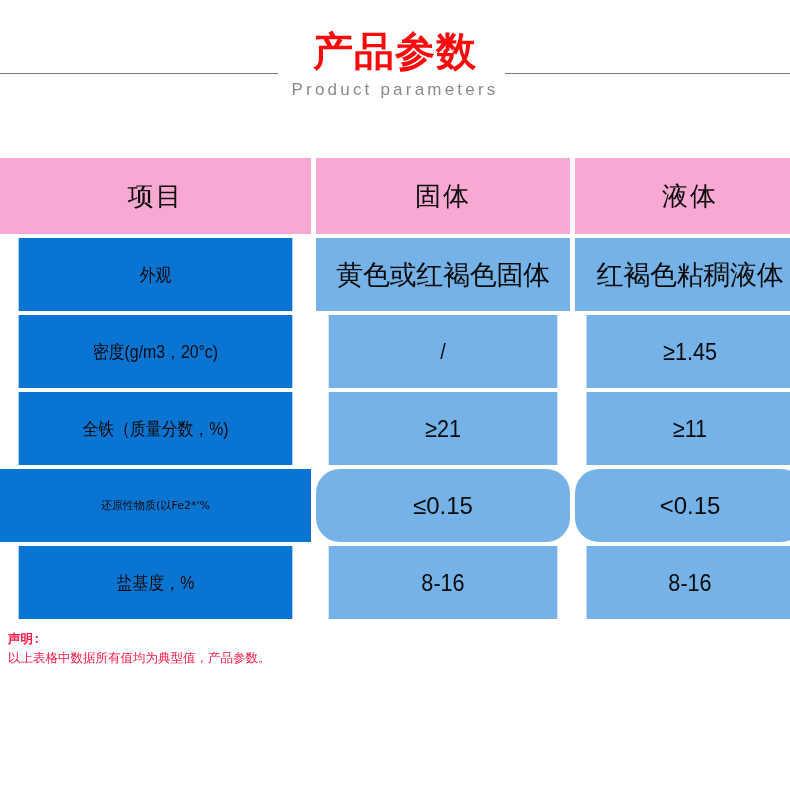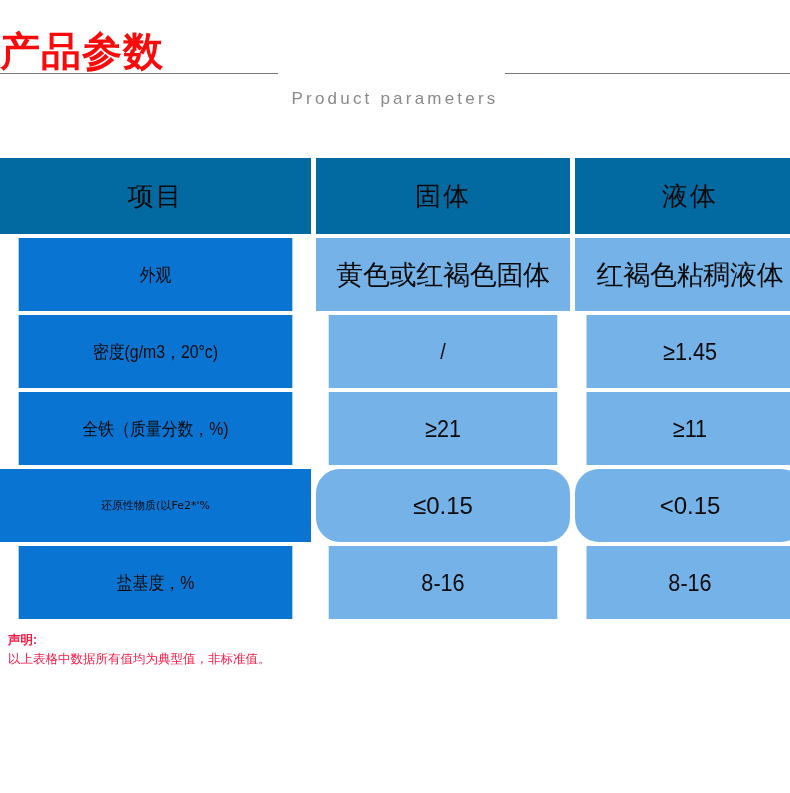--- a/index.html
+++ b/index.html
@@ -37,31 +37,32 @@
     top: 73px;
     width: 285px;
     height: 1px;
     background: #7a7a7a;
   }
   #title-cn {
     position: absolute;
     left: 0;
     top: 28px;
     width: 790px;
+    text-align: center;
     font-family: "DejaVu Sans", sans-serif;
     font-size: 40px;
     font-weight: bold;
     color: #fa0a0a;
     letter-spacing: 1px;
     line-height: 46px;
   }
   #title-en {
     position: absolute;
     left: 0;
-    top: 88px;
+    top: 79px;
     width: 790px;
     text-align: center;
     font-family: "Liberation Sans", sans-serif;
     font-size: 17px;
     font-weight: normal;
     color: #8a8a8a;
     letter-spacing: 3.2px;
     line-height: 22px;
   }
 
@@ -80,21 +81,21 @@
     padding: 0;
     text-align: center;
     vertical-align: middle;
     color: #0a0a0a;
   }
   col.c-label { width: 311px; }
   col.c-solid { width: 254px; }
   col.c-liquid { width: 230px; }
 
   .hdr-cell {
-    background: #0369a1;
+    background: #f9a8d4;
     height: 76px;
     font-family: "DejaVu Sans", sans-serif;
     font-size: 26px;
     letter-spacing: 2px;
     margin-left: 28px;
   }
   .label-cell {
     background: #0a74d2;
     height: 73px;
     font-family: "Liberation Sans", sans-serif;
@@ -130,21 +131,21 @@
     font-size: 22px;
   }
 
   
   #declaration {
     position: absolute;
     left: 8px;
     top: 631px;
     width: 780px;
     color: #fb1744;
-    font-family: Liberation Sans, sans-serif;
+    font-family: Liberation Mono, monospace;
     font-size: 12.5px;
     line-height: 18px;
   }
   #declaration .decl-heading {
     font-weight: bold;
     font-size: 12.5px;
     line-height: 19px;
   }
   #declaration .decl-line {
     white-space: nowrap;
@@ -200,14 +201,14 @@
     <tr class="row-basicity">
       <td class="label-cell">盐基度，%</td>
       <td class="val-cell">8-16</td>
       <td class="val-cell">8-16</td>
     </tr>
   </tbody>
 </table>
 
 <div id="declaration">
   <div class="decl-heading">声明:</div>
-  <div class="decl-line">以上表格中数据所有值均为典型值，非标准值。</div>
+  <div class="decl-line">以上表格中数据所有值均为典型值，产品参数。</div>
 </div>
 
 </body></html>

